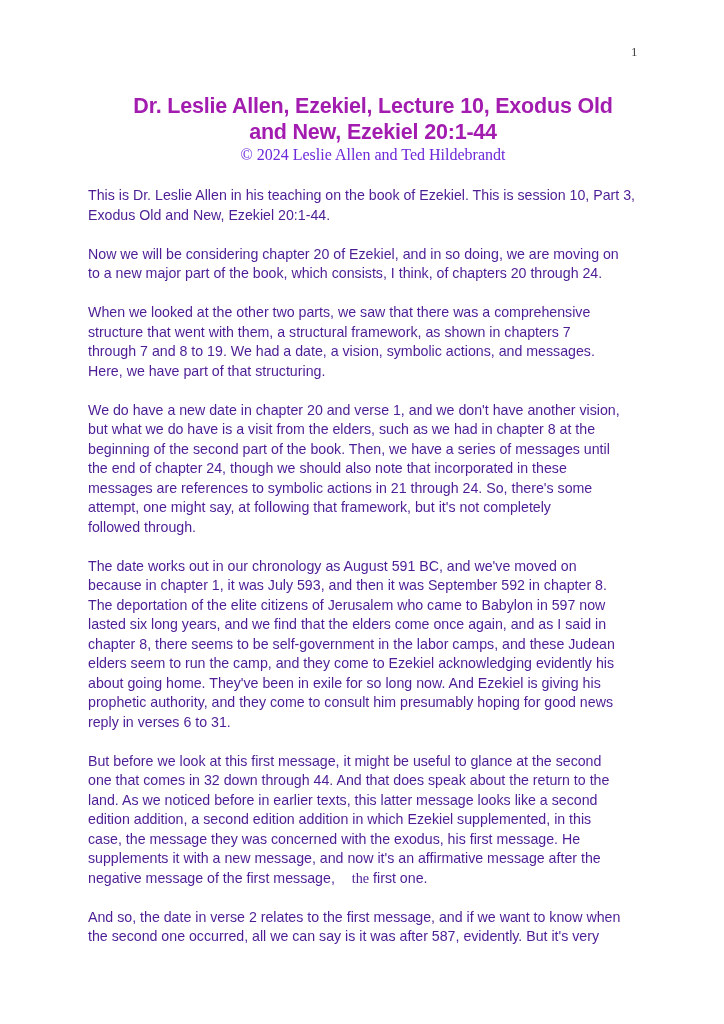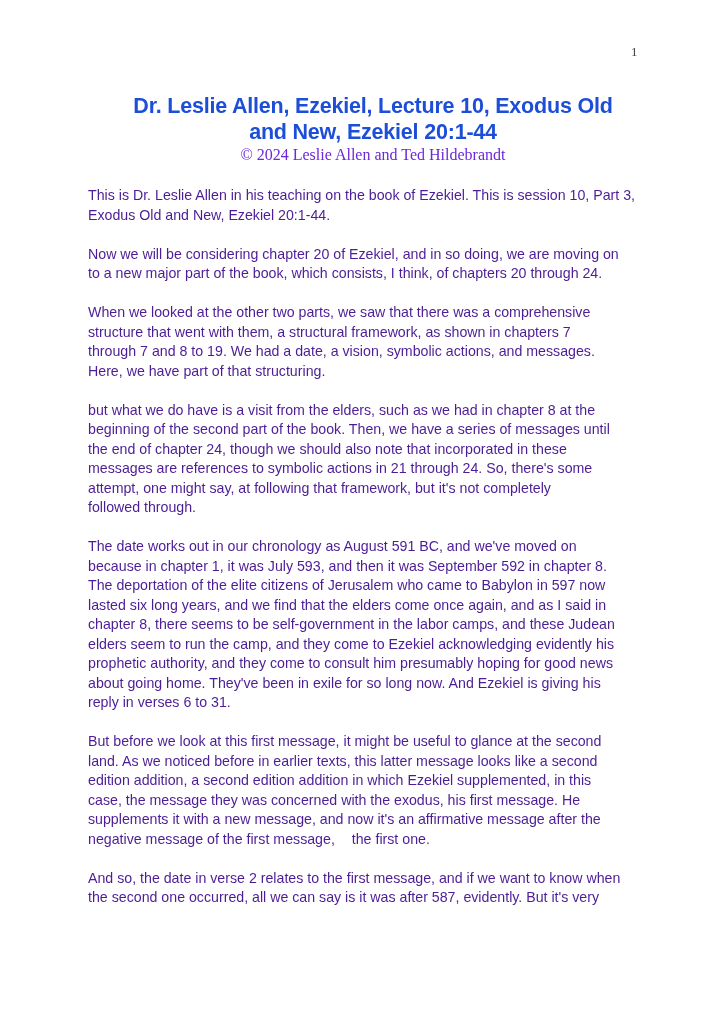--- a/index.html
+++ b/index.html
@@ -28,21 +28,21 @@
       left: 88px;
       width: 570px;
       text-align: center;
     }
     .title {
       font-family: "Liberation Sans", sans-serif;
       font-weight: bold;
       font-size: 21.5px;
       line-height: 26px;
       margin: 0;
-      color: #1d4ed8;
+      color: #a21caf;
       letter-spacing: -0.2px;
     }
     .copyright {
       font-family: "Liberation Serif", serif;
       font-size: 16px;
       line-height: 20px;
       color: #6d28d9;
       margin: 0;
     }
     .body-text {
@@ -56,21 +56,21 @@
       color: #4c1d95;
     }
     .para {
       margin: 0 0 19.5px 0;
     }
     .line {
       display: block;
       white-space: nowrap;
     }
     .serif-inline {
-      font-family: Liberation Sans, sans-serif;
+      font-family: Liberation Serif, serif;
       padding-left: 13px;
     }
   </style>
 </head>
 <body>
 
 <div class="page-number">1</div>
 
 <div class="title-block">
   <h1 class="title">
@@ -89,40 +89,42 @@
     <span class="line">Now we will be considering chapter 20 of Ezekiel, and in so doing, we are moving on</span>
     <span class="line">to a new major part of the book, which consists, I think, of chapters 20 through 24.</span>
   </p>
   <p class="para">
     <span class="line">When we looked at the other two parts, we saw that there was a comprehensive</span>
     <span class="line">structure that went with them, a structural framework, as shown in chapters 7</span>
     <span class="line">through 7 and 8 to 19. We had a date, a vision, symbolic actions, and messages.</span>
     <span class="line">Here, we have part of that structuring.</span>
   </p>
   <p class="para">
+    <span class="line">We do have a new date in chapter 20 and verse 1, and we don't have another vision,</span>
     <span class="line">but what we do have is a visit from the elders, such as we had in chapter 8 at the</span>
     <span class="line">beginning of the second part of the book. Then, we have a series of messages until</span>
     <span class="line">the end of chapter 24, though we should also note that incorporated in these</span>
     <span class="line">messages are references to symbolic actions in 21 through 24. So, there's some</span>
     <span class="line">attempt, one might say, at following that framework, but it's not completely</span>
     <span class="line">followed through.</span>
   </p>
   <p class="para">
     <span class="line">The date works out in our chronology as August 591 BC, and we've moved on</span>
     <span class="line">because in chapter 1, it was July 593, and then it was September 592 in chapter 8.</span>
     <span class="line">The deportation of the elite citizens of Jerusalem who came to Babylon in 597 now</span>
     <span class="line">lasted six long years, and we find that the elders come once again, and as I said in</span>
     <span class="line">chapter 8, there seems to be self-government in the labor camps, and these Judean</span>
     <span class="line">elders seem to run the camp, and they come to Ezekiel acknowledging evidently his</span>
+    <span class="line">about going home. They've been in exile for so long now. And Ezekiel is giving his</span>
     <span class="line">prophetic authority, and they come to consult him presumably hoping for good news</span>
-    <span class="line">about going home. They've been in exile for so long now. And Ezekiel is giving his</span>
     <span class="line">reply in verses 6 to 31.</span>
   </p>
   <p class="para">
     <span class="line">But before we look at this first message, it might be useful to glance at the second</span>
+    <span class="line">one that comes in 32 down through 44. And that does speak about the return to the</span>
     <span class="line">land. As we noticed before in earlier texts, this latter message looks like a second</span>
     <span class="line">edition addition, a second edition addition in which Ezekiel supplemented, in this</span>
     <span class="line">case, the message they was concerned with the exodus, his first message. He</span>
     <span class="line">supplements it with a new message, and now it's an affirmative message after the</span>
     <span class="line"><span>negative message of the first message, </span><span class="serif-inline">the</span><span> first one.</span></span>
   </p>
   <p class="para">
     <span class="line">And so, the date in verse 2 relates to the first message, and if we want to know when</span>
     <span class="line">the second one occurred, all we can say is it was after 587, evidently. But it's very</span>
   </p>

